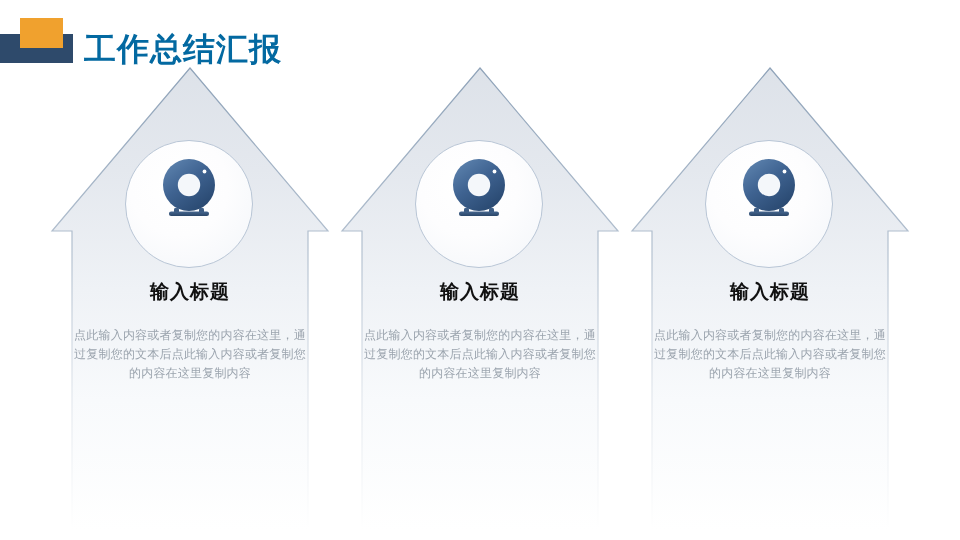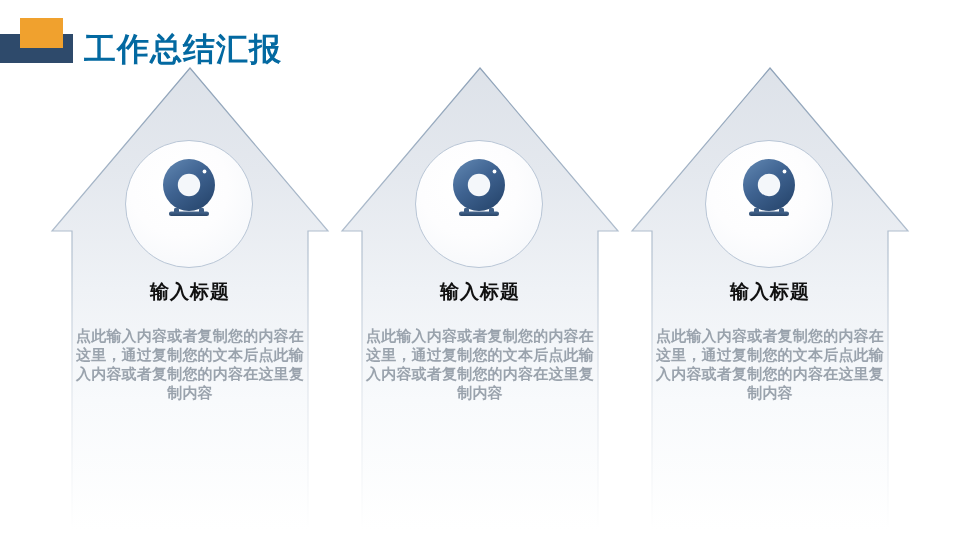--- a/index.html
+++ b/index.html
@@ -123,25 +123,24 @@
     color: #111111;
     letter-spacing: 1px;
     line-height: 26px;
   }
   .card-body {
     position: absolute;
     left: 30px;
     top: 326px;
     width: 240px;
     text-align: center;
-    font-size: 15px;
+    font-size: 12px;
     color: #9aa3ad;
     line-height: 19px;
     letter-spacing: 0.2px;
-    font-weight: bold;
   }
 </style>
 </head>
 <body>
 
 <div id="header">
   <div id="logo-mark">
     <div id="logo-bar-blue"></div>
     <div id="logo-bar-orange"></div>
   </div>

